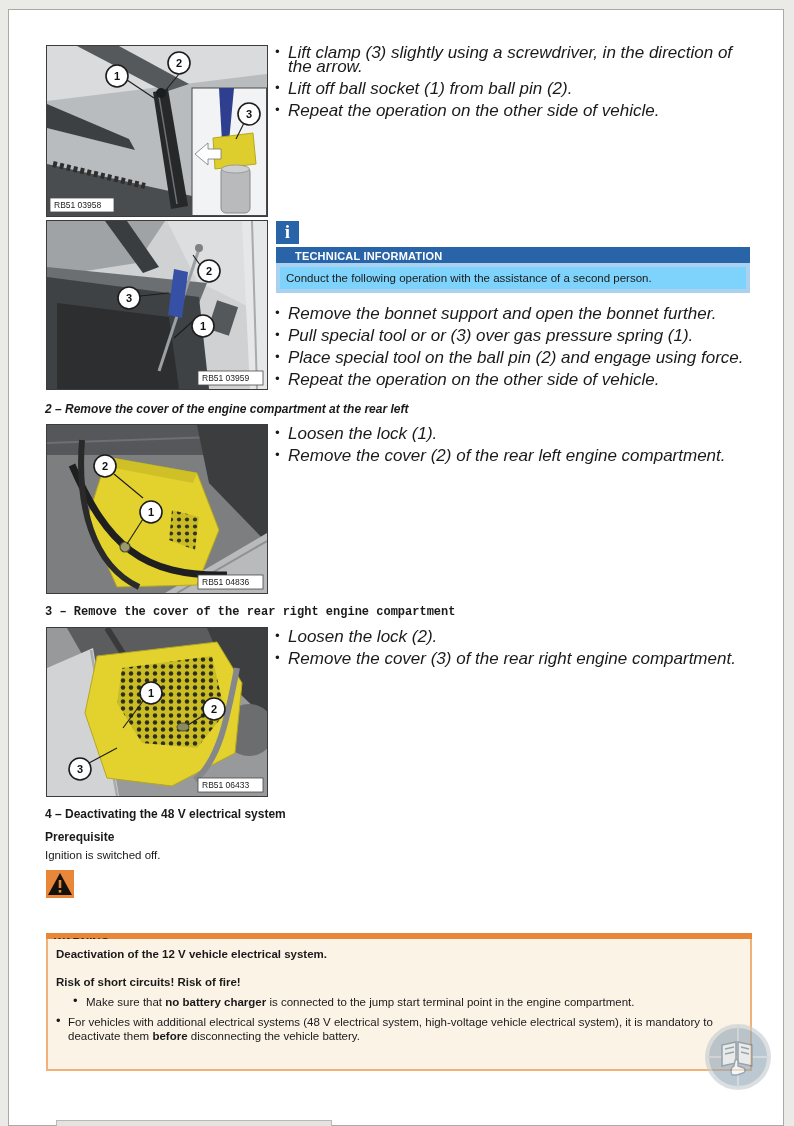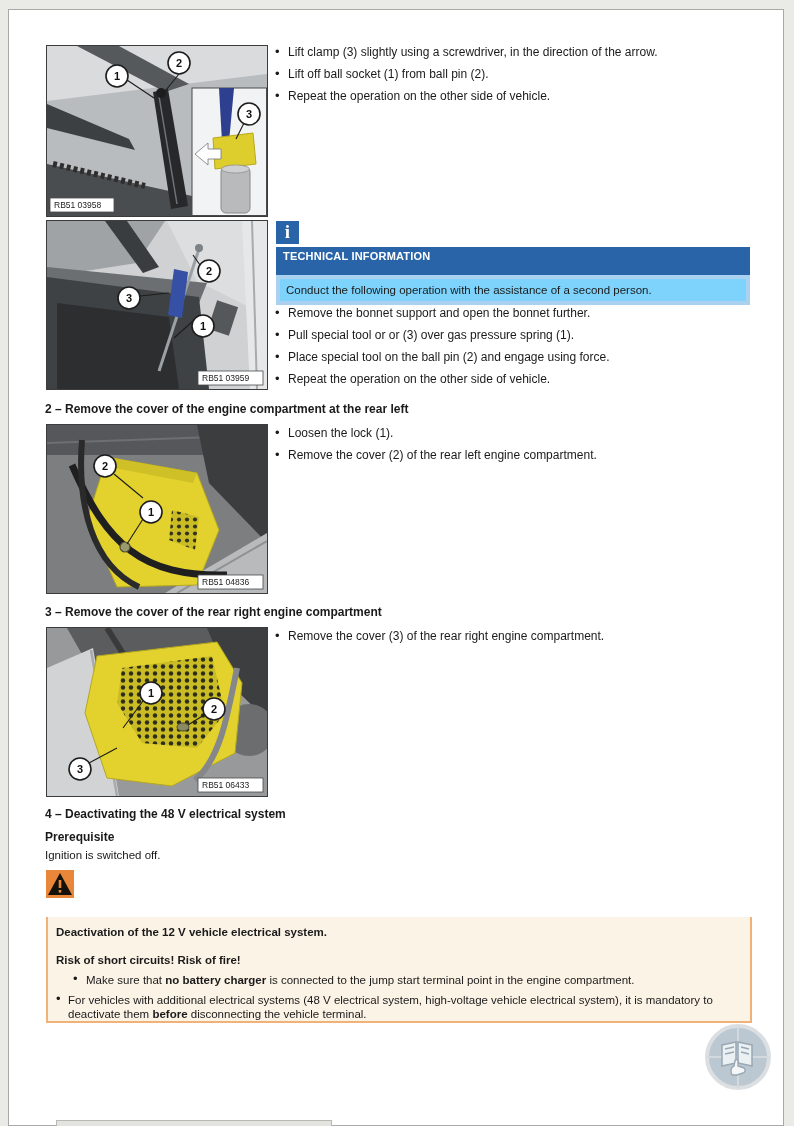--- a/index.html
+++ b/index.html
@@ -18,36 +18,36 @@
   .fig svg{display:block;border:1px solid #3c3c3c;}
   .fig-label{font-size:8.5px;fill:#222;}
   .co-circle{fill:#ffffff;stroke:#1c1c1c;stroke-width:1.6;}
   .co-num{font-size:11px;font-weight:bold;fill:#111;text-anchor:middle;}
   .leader{stroke:#1c1c1c;stroke-width:1.1;fill:none;}
   .lblbox{fill:#ffffff;stroke:#4a4a4a;stroke-width:0.8;}
   
   .bullets{margin:0;padding:0;list-style:none;width:478px;}
   .bullets li{
     position:relative;padding-left:15px;margin:0 0 8.5px 0;
-    font-size:12px;line-height:13.5px;
+    font-size:17px;line-height:13.5px;font-style:italic;
   }
   .bullets li::before{content:"\2022";position:absolute;left:2px;top:-1px;font-size:13px;}
   .sec-title{font-size:12px;font-weight:bold;line-height:14px;}
   .plain{font-size:11.5px;line-height:14px;}
   .bold{font-weight:bold;}
   
   .info-block{width:474px;}
   .info-icon{
     width:23px;height:23px;background:#2a64a8;color:#ffffff;
     font-family:"Liberation Serif",serif;font-weight:bold;font-size:19px;
     text-align:center;line-height:22px;
   }
   .info-header{
-    margin-top:3px;height:28px;background:#2a64a8;color:#ffffff;
-    font-size:11px;font-weight:bold;line-height:18px;padding-left:7px;
+    margin-top:3px;height:16px;background:#2a64a8;color:#ffffff;
+    font-size:11px;font-weight:bold;line-height:18px;padding-left:19px;
     letter-spacing:0.2px;
   }
   .info-body{background:#abd1f0;padding:4px;}
   .info-inner{background:#7dd3fc;font-size:11.5px;line-height:14px;padding:4px 6px;}
   
   .warn-icon{width:28px;height:28px;background:#e8873a;}
   .warn-header{
     background:#e8873a;color:#3a2305;font-size:11.5px;font-weight:bold;
     line-height:19px;height:19px;padding-left:8px;box-sizing:border-box;margin-top:35px;
   }
@@ -151,21 +151,21 @@
     </div>
   </div>
 
   <ul class="bullets abs" style="left:264px;top:297px;">
     <li>Remove the bonnet support and open the bonnet further.</li>
     <li>Pull special tool  or  or  (3) over gas pressure spring (1).</li>
     <li>Place special tool on the ball pin (2) and engage using force.</li>
     <li>Repeat the operation on the other side of vehicle.</li>
   </ul>
 
-  <div class="sec-title abs" style="left:36px;top:392px;">2 – Remove the cover of the engine compartment at the rear left</div>
+  <div class="sec-title abs" style="left:36px;top:392px;font-style:italic;">2 – Remove the cover of the engine compartment at the rear left</div>
 
   <div class="fig" style="left:37px;top:414px;">
     <svg width="220" height="168" viewBox="0 0 220 168">
       <defs>
         <pattern id="dots3" patternUnits="userSpaceOnUse" width="8" height="7">
           <rect width="8" height="7" fill="#cabc25"></rect>
           <circle cx="4" cy="3.5" r="2.1" fill="#34341b"></circle>
         </pattern>
       </defs>
       <rect width="220" height="168" fill="#7c7e80"></rect>
@@ -190,21 +190,21 @@
       <rect class="lblbox" x="151" y="150" width="65" height="14"></rect>
       <text class="fig-label" x="155" y="160">RB51 04836</text>
     </svg>
   </div>
 
   <ul class="bullets abs" style="left:264px;top:417px;">
     <li>Loosen the lock (1).</li>
     <li>Remove the cover (2) of the rear left engine compartment.</li>
   </ul>
 
-  <div class="sec-title abs" style="left:36px;top:595px;">3 – Remove the cover of the rear right engine compartment</div>
+  <div class="sec-title abs" style="left:36px;top:595px;font-family:Liberation Mono, monospace;">3 – Remove the cover of the rear right engine compartment</div>
 
   <div class="fig" style="left:37px;top:617px;">
     <svg width="220" height="168" viewBox="0 0 220 168">
       <defs>
         <pattern id="dots4" patternUnits="userSpaceOnUse" width="8" height="7">
           <rect width="8" height="7" fill="#cabc25"></rect>
           <circle cx="4" cy="3.5" r="2.2" fill="#2e2e18"></circle>
         </pattern>
       </defs>
       <rect width="220" height="168" fill="#98999b"></rect>
@@ -227,41 +227,42 @@
       <circle class="co-circle" cx="167" cy="81" r="11"></circle>
       <text class="co-num" x="167" y="85">2</text>
       <circle class="co-circle" cx="33" cy="141" r="11"></circle>
       <text class="co-num" x="33" y="145">3</text>
       <rect class="lblbox" x="151" y="150" width="65" height="14"></rect>
       <text class="fig-label" x="155" y="160">RB51 06433</text>
     </svg>
   </div>
 
   <ul class="bullets abs" style="left:264px;top:620px;">
+    <li>Loosen the lock (2).</li>
     <li>Remove the cover (3) of the rear right engine compartment.</li>
   </ul>
 
   <div class="sec-title abs" style="left:36px;top:797px;">4 – Deactivating the 48 V electrical system</div>
   <div class="sec-title abs" style="left:36px;top:820px;">Prerequisite</div>
   <div class="plain abs" style="left:36px;top:838px;">Ignition is switched off.</div>
 
   <div class="warn-icon abs" style="left:37px;top:860px;">
     <svg width="28" height="28" viewBox="0 0 28 28">
       <polygon points="14,3 26,25 2,25" fill="#14100a"></polygon>
       <rect x="12.7" y="10" width="2.6" height="8" fill="#e8873a"></rect>
       <rect x="12.7" y="20" width="2.6" height="2.6" fill="#e8873a"></rect>
     </svg>
   </div>
 
   <div class="warn-header abs" style="left:37px;top:888px;width:706px;">WARNING</div>
-  <div class="warn-body abs" style="left:37px;top:907px;width:706px;height:106px;">
+  <div class="warn-body abs" style="left:37px;top:929px;width:706px;height:132px;">
     <p class="bold" style="margin-bottom:14px;">Deactivation of the 12 V vehicle electrical system.</p>
     <p class="bold">Risk of short circuits! Risk of fire!</p>
     <div class="w-li w-li1"><span>Make sure that </span><span class="bold">no battery charger</span><span> is connected to the jump start terminal point in the engine compartment.</span></div>
-    <div class="w-li w-li2"><span>For vehicles with additional electrical systems (48 V electrical system, high-voltage vehicle electrical system), it is mandatory to deactivate them </span><span class="bold">before</span><span> disconnecting the vehicle terminal.</span></div>
+    <div class="w-li w-li2"><span>For vehicles with additional electrical systems (48 V electrical system, high-voltage vehicle electrical system), it is mandatory to deactivate them </span><span class="bold">before</span><span> disconnecting the vehicle battery.</span></div>
   </div>
 
   <div class="next-strip"></div>
 
   <div class="fab">
     <svg width="68" height="68" viewBox="0 0 68 68">
       <circle cx="34" cy="34" r="31" fill="#93a7b5" stroke="#c6cdd1" stroke-width="4"></circle>
       <line x1="34" y1="3" x2="34" y2="65" stroke="#b9c2c8" stroke-width="2"></line>
       <line x1="3" y1="34" x2="65" y2="34" stroke="#b9c2c8" stroke-width="2"></line>
 

